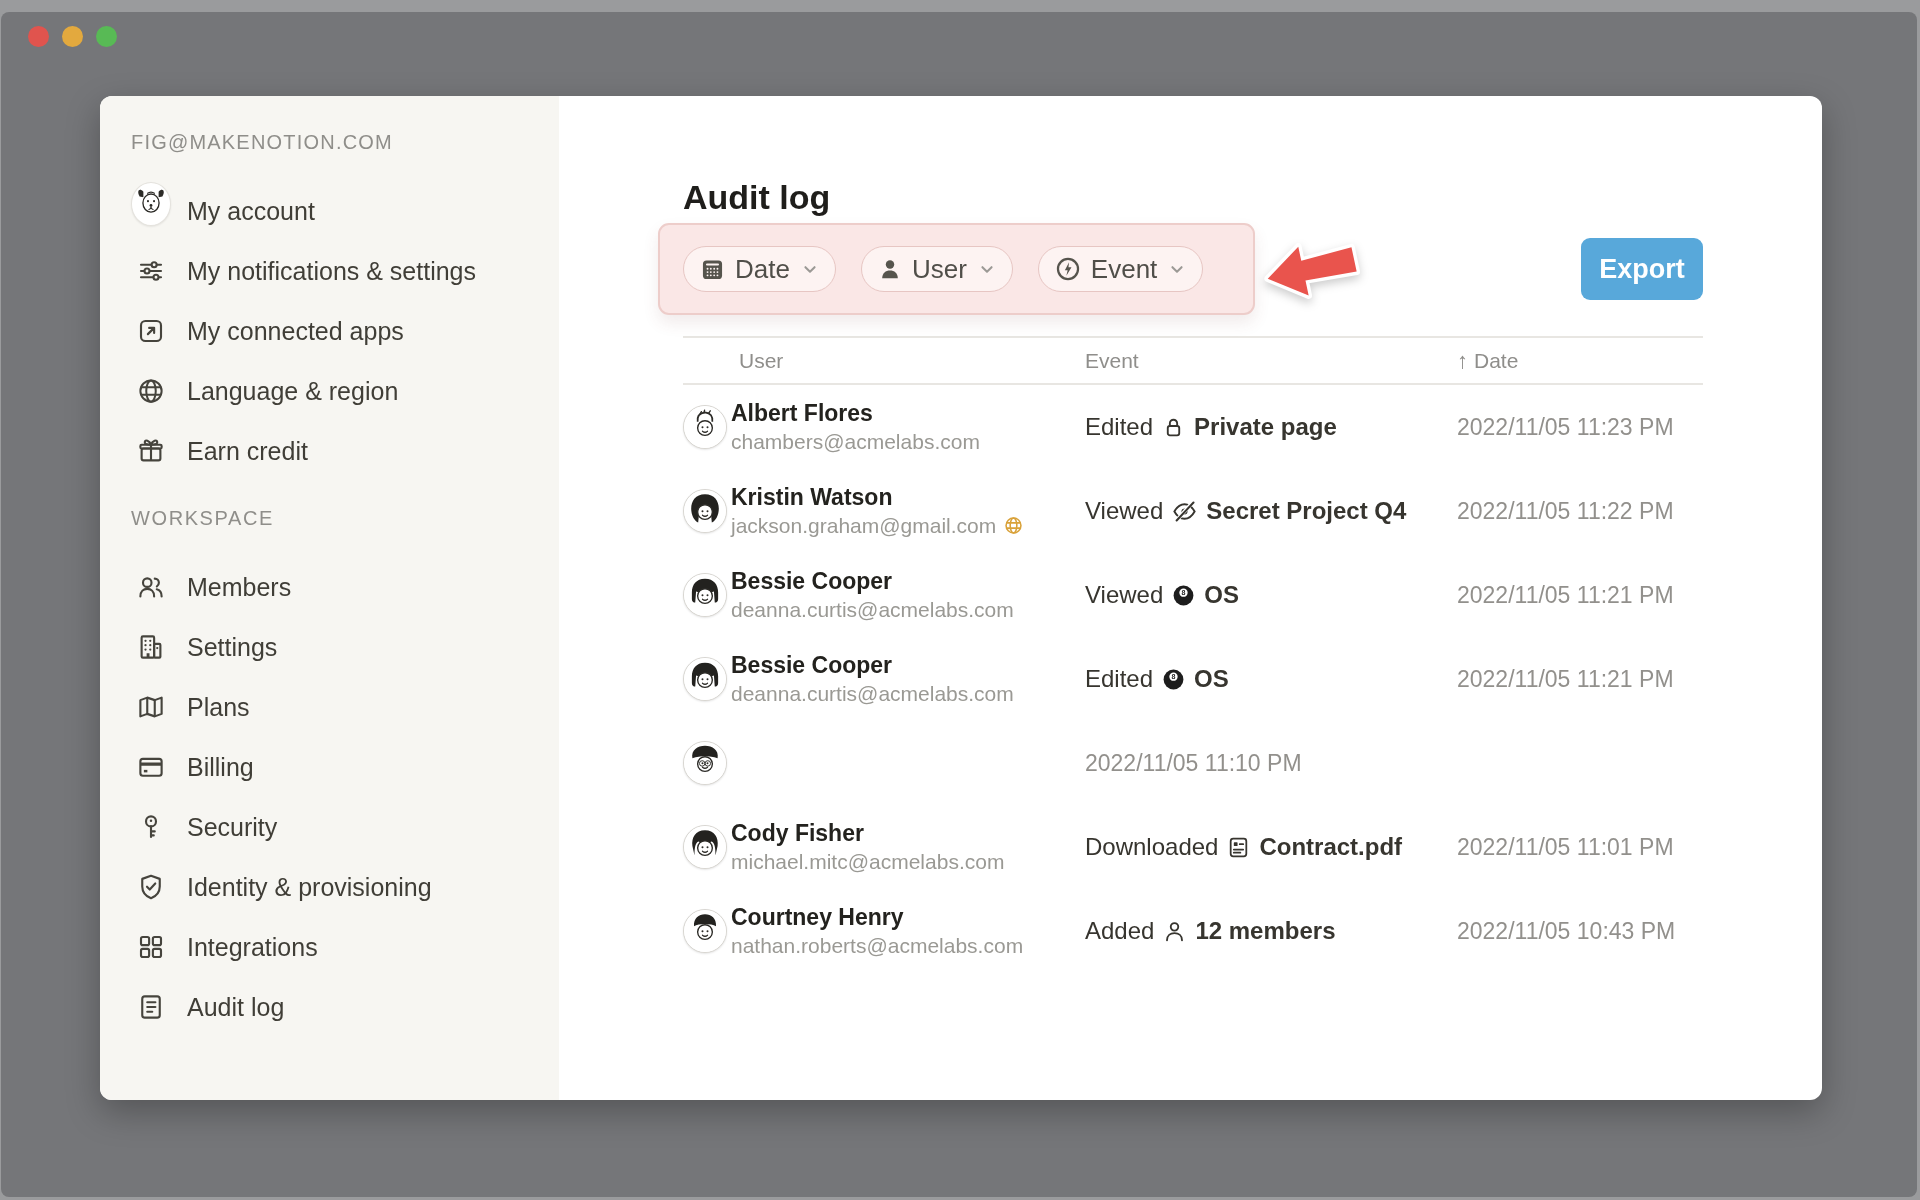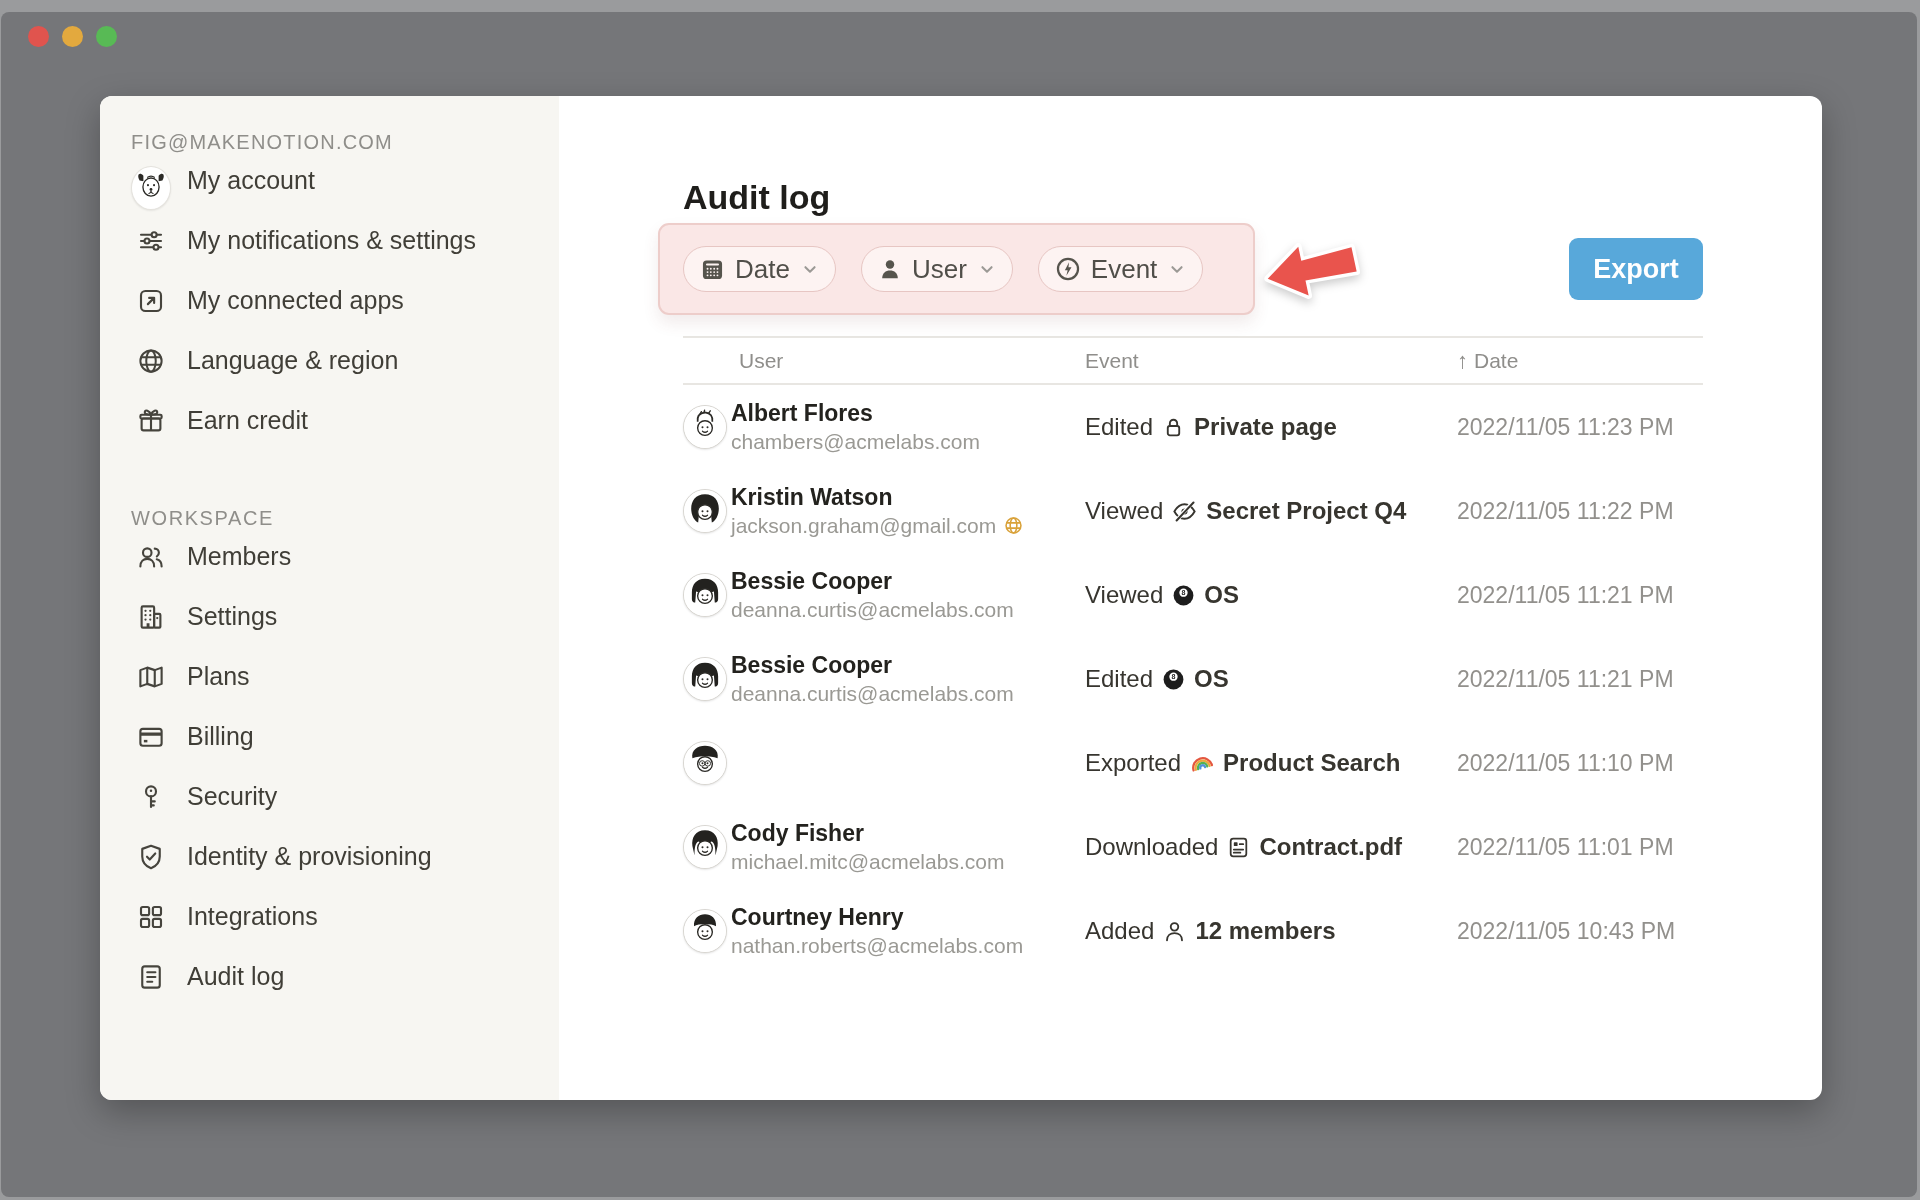--- a/index.html
+++ b/index.html
@@ -26,21 +26,21 @@
     width:459px;min-width:459px;background:#f7f6f2;
     border-radius:12px 0 0 12px;
     padding:30px 0 0 31px;box-sizing:border-box;
   }
   .side-head{
     font-size:20px;line-height:32px;color:#8f8e8a;
     letter-spacing:1.2px;font-weight:500;
   }
   .side-list{margin-top:8px;}
   .side-item{
-    display:flex;align-items:flex-start;height:60px;cursor:pointer;
+    display:flex;align-items:flex-end;height:60px;cursor:pointer;
   }
   .si-icon{width:40px;min-width:40px;display:flex;align-items:center;justify-content:center;margin-right:16px;}
   .si-label{font-size:25px;color:#403e37;}
   .ws-label{
     margin-top:36px;font-size:20px;line-height:32px;color:#8f8e8a;
     letter-spacing:1.6px;font-weight:500;
   }
   .avatar-dog{
     width:42px;height:42px;border-radius:50%;background:#fff;
     border:1px solid #e4e2dd;box-shadow:0 1px 2px rgba(0,0,0,.08);
@@ -63,21 +63,21 @@
   }
   .pill{
     height:46px;box-sizing:border-box;border-radius:23px;
     background:#fdf3f2;border:1.5px solid #e7c6c3;
     display:flex;align-items:center;padding:0 14px 0 15px;gap:9px;
     cursor:pointer;
   }
   .pill-label{font-size:26px;color:#504e49;}
   .annotate-arrow{margin-left:6px;filter:drop-shadow(0 4px 5px rgba(0,0,0,.20));}
   .export-btn{
-    margin-left:auto;width:134px;height:62px;border:none;border-radius:9px;
+    margin-left:auto;width:122px;height:62px;border:none;border-radius:9px;
     background:#58a8da;color:#ffffff;font-size:27px;font-weight:700;
     font-family:"Liberation Sans", sans-serif;cursor:pointer;
   }
   
   .table{margin:21px 0 0 25px;width:1020px;}
   .thead{
     display:grid;grid-template-columns:402px 372px 1fr;align-items:center;
     height:45px;border-top:2px solid #e8e6e2;border-bottom:2px solid #e8e6e2;
     color:#8f8e8b;font-size:21px;
   }
@@ -513,34 +513,20 @@
         </div>
 
         <div class="trow">
           <div class="ucell">
             <span class="avatar">
                 <svg viewBox="0 0 40 40" width="42" height="42">
                   <use href="#av-darrell"></use>
                 </svg>
               </span>
           </div>
-          <div class="ecell">
-            <span>Exported</span>
-            <span class="eicon">
-                <svg viewBox="0 0 24 24" width="26" height="26" fill="none" stroke-linecap="round">
-                  <g transform="rotate(-16 12 14)">
-                    <path d="M3.2 16.5 a8.8 8.8 0 0 1 17.6 0" stroke="#e4573f" stroke-width="2.1"></path>
-                    <path d="M5.4 16.5 a6.6 6.6 0 0 1 13.2 0" stroke="#eda73d" stroke-width="2.1"></path>
-                    <path d="M7.6 16.5 a4.4 4.4 0 0 1 8.8 0" stroke="#53b152" stroke-width="2.1"></path>
-                    <path d="M9.7 16.5 a2.3 2.3 0 0 1 4.6 0" stroke="#4f93d8" stroke-width="2.1"></path>
-                  </g>
-                </svg>
-              </span>
-            <span class="obj">Product Search</span>
-          </div>
           <div class="dcell">2022/11/05 11:10 PM</div>
         </div>
 
         <div class="trow">
           <div class="ucell">
             <span class="avatar">
                 <svg viewBox="0 0 40 40" width="42" height="42">
                   <use href="#av-cody"></use>
                 </svg>
               </span>

